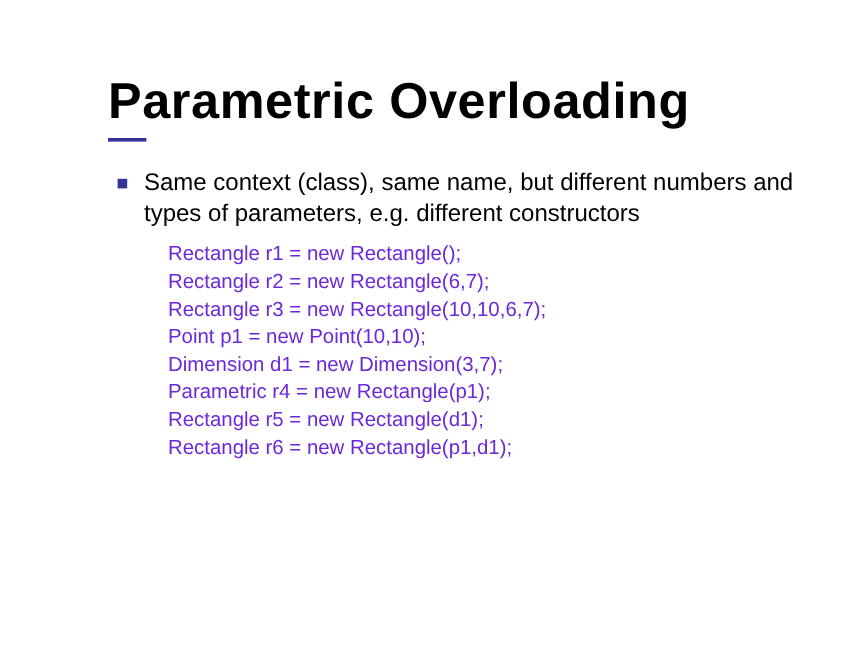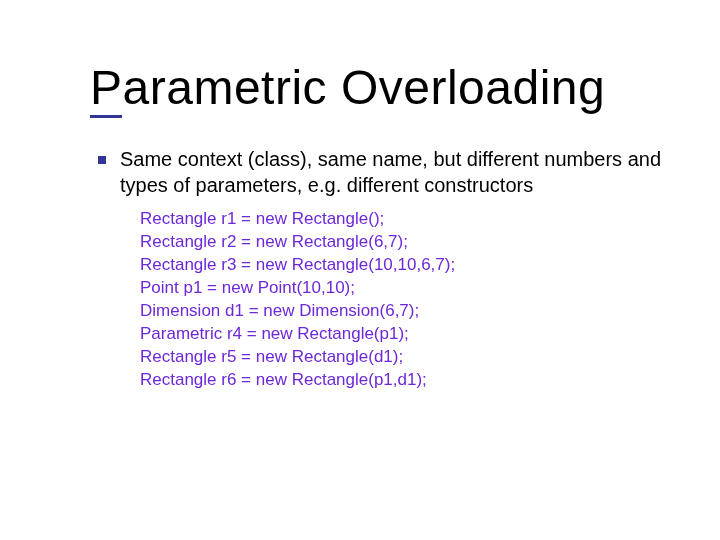--- a/index.html
+++ b/index.html
@@ -18,22 +18,22 @@
   }
   .accent-line {
     position: absolute;
     left: 90px;
     top: 115px;
     width: 32px;
     height: 3px;
     background: #333399;
   }
   .title {
-    font-size: 48px;
-    font-weight: normal;
+    font-size: 42px;
+    font-weight: bold;
     color: #000;
     margin: 0 0 30px 0;
     letter-spacing: 0.5px;
     font-family: Verdana, Geneva, sans-serif;
   }
   .bullets {
     margin: 0;
     padding: 0 0 0 30px;
     list-style: none;
   }
@@ -72,18 +72,18 @@
   <h1 class="title">Parametric Overloading</h1>
   <div class="accent-line"></div>
   <ul class="bullets">
     <li>Same context (class), same name, but different numbers and types of parameters, e.g. different constructors</li>
   </ul>
   <div class="code-block">
     <div class="code-line">Rectangle r1 = new Rectangle();</div>
     <div class="code-line">Rectangle r2 = new Rectangle(6,7);</div>
     <div class="code-line">Rectangle r3 = new Rectangle(10,10,6,7);</div>
     <div class="code-line">Point p1 = new Point(10,10);</div>
-    <div class="code-line">Dimension d1 = new Dimension(6,7);</div>
+    <div class="code-line">Dimension d1 = new Dimension(3,7);</div>
     <div class="code-line">Parametric r4 = new Rectangle(p1);</div>
     <div class="code-line">Rectangle r5 = new Rectangle(d1);</div>
     <div class="code-line">Rectangle r6 = new Rectangle(p1,d1);</div>
   </div>
 </div>
 
 </body></html>

